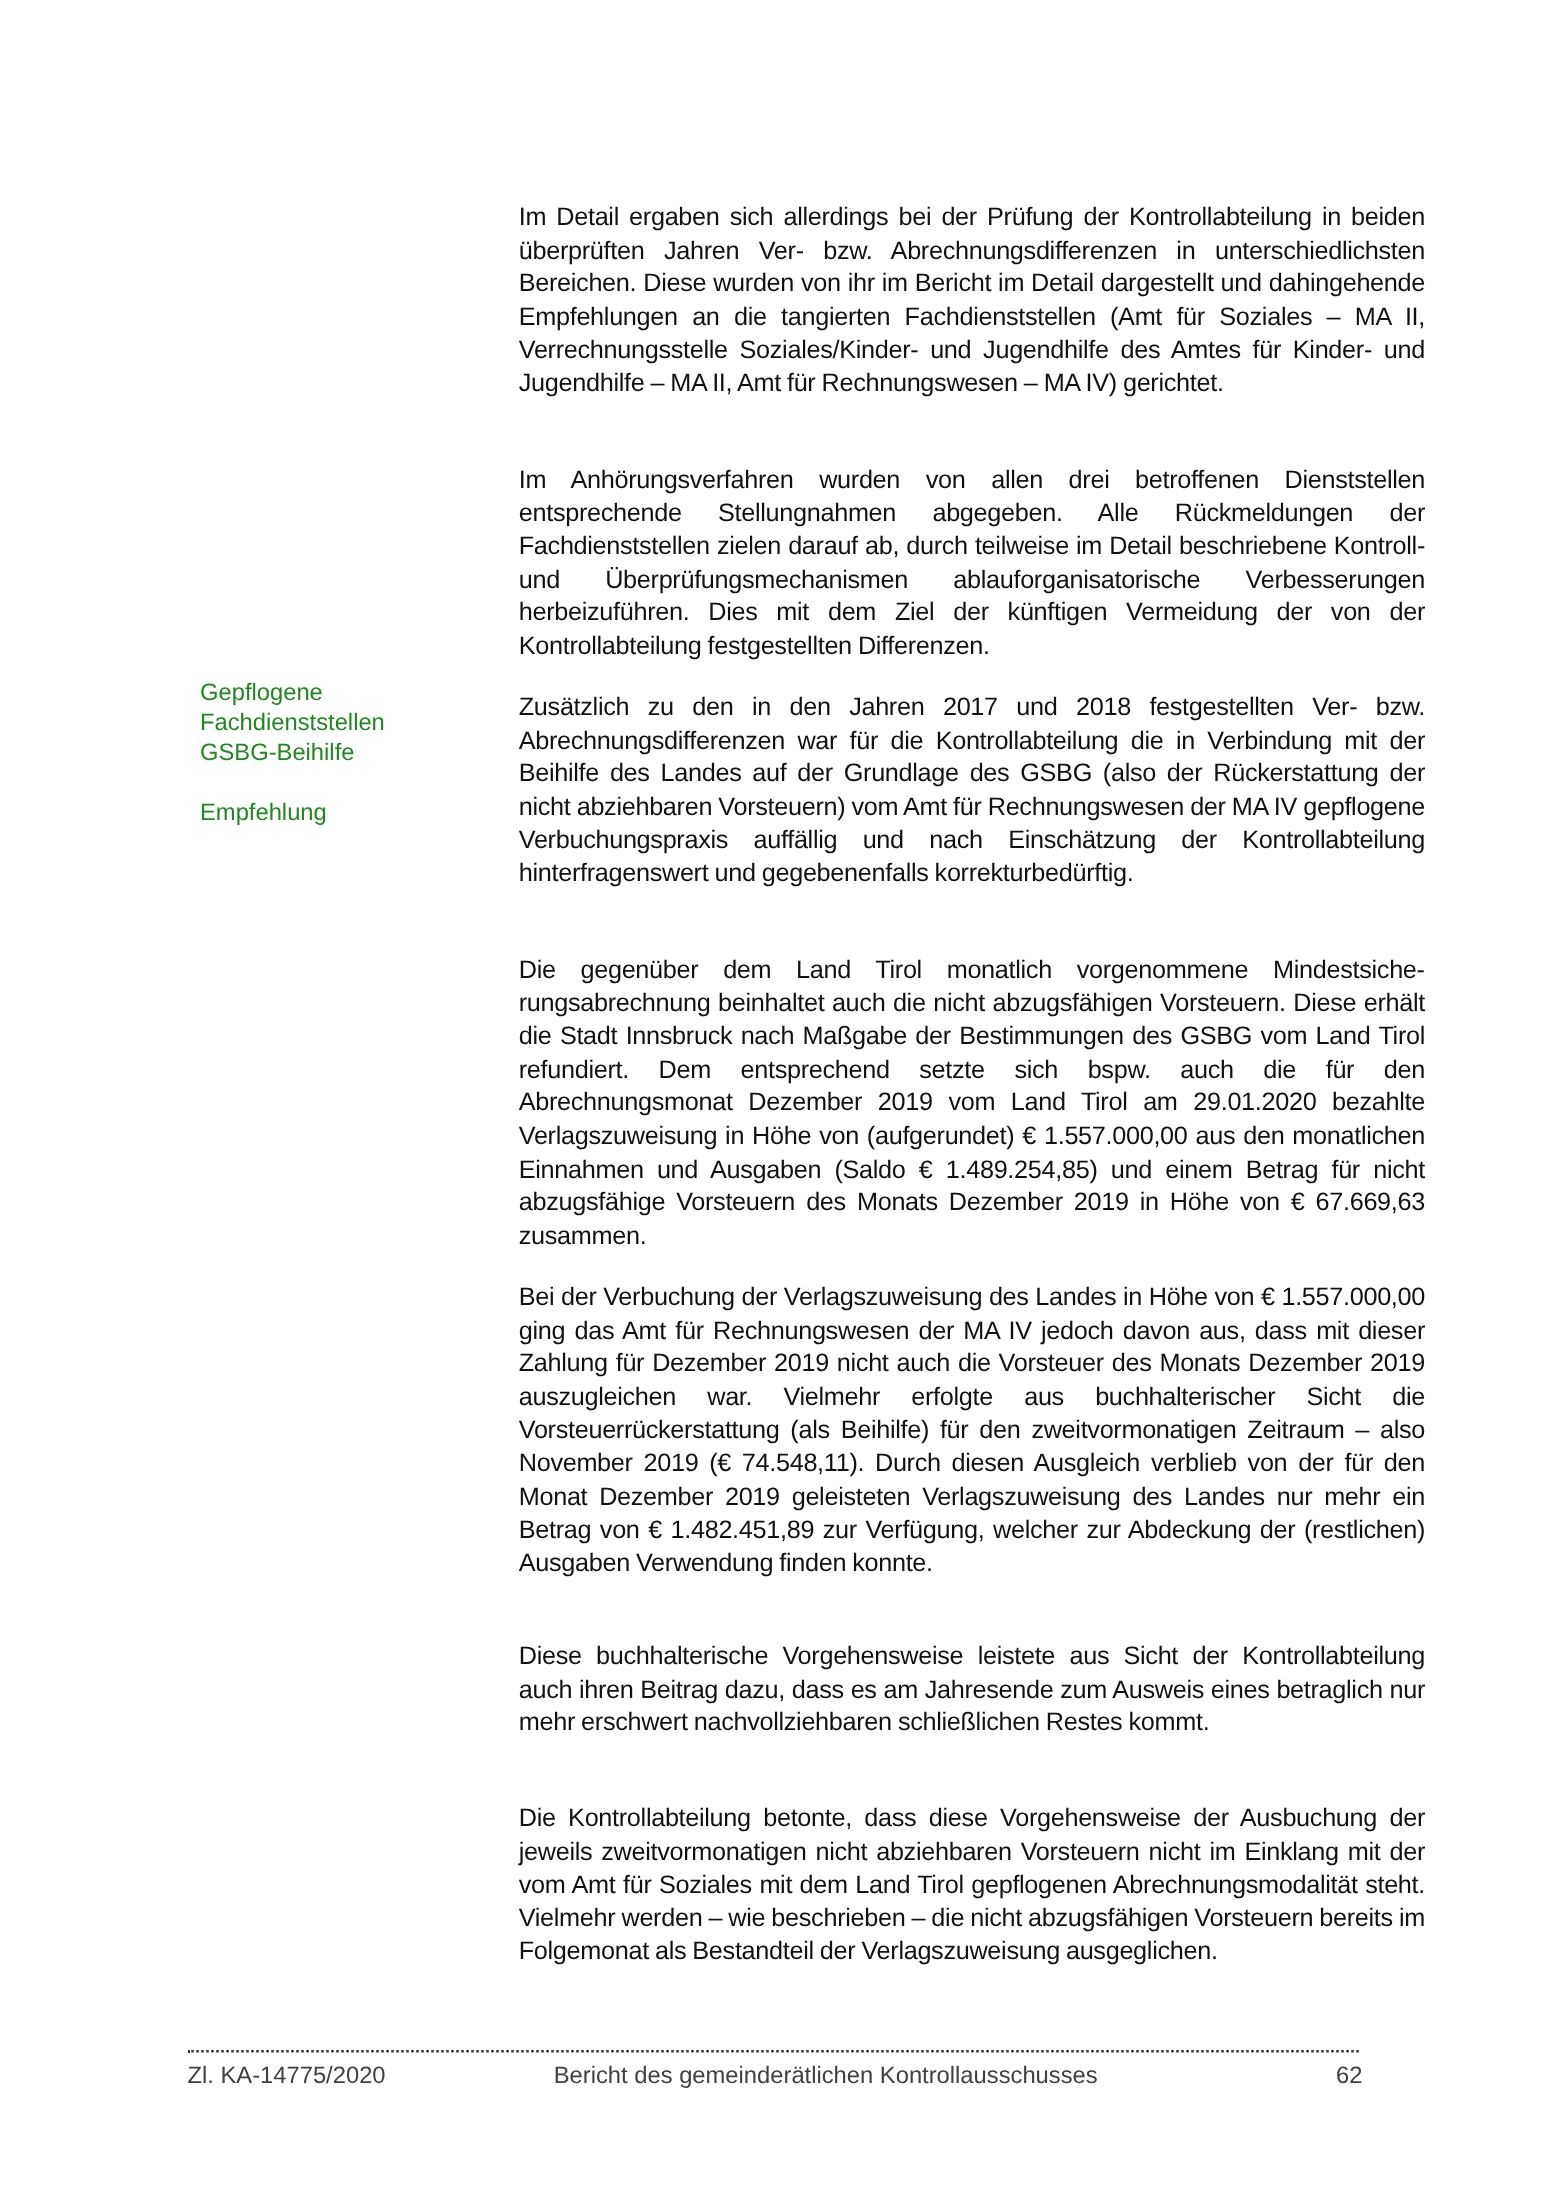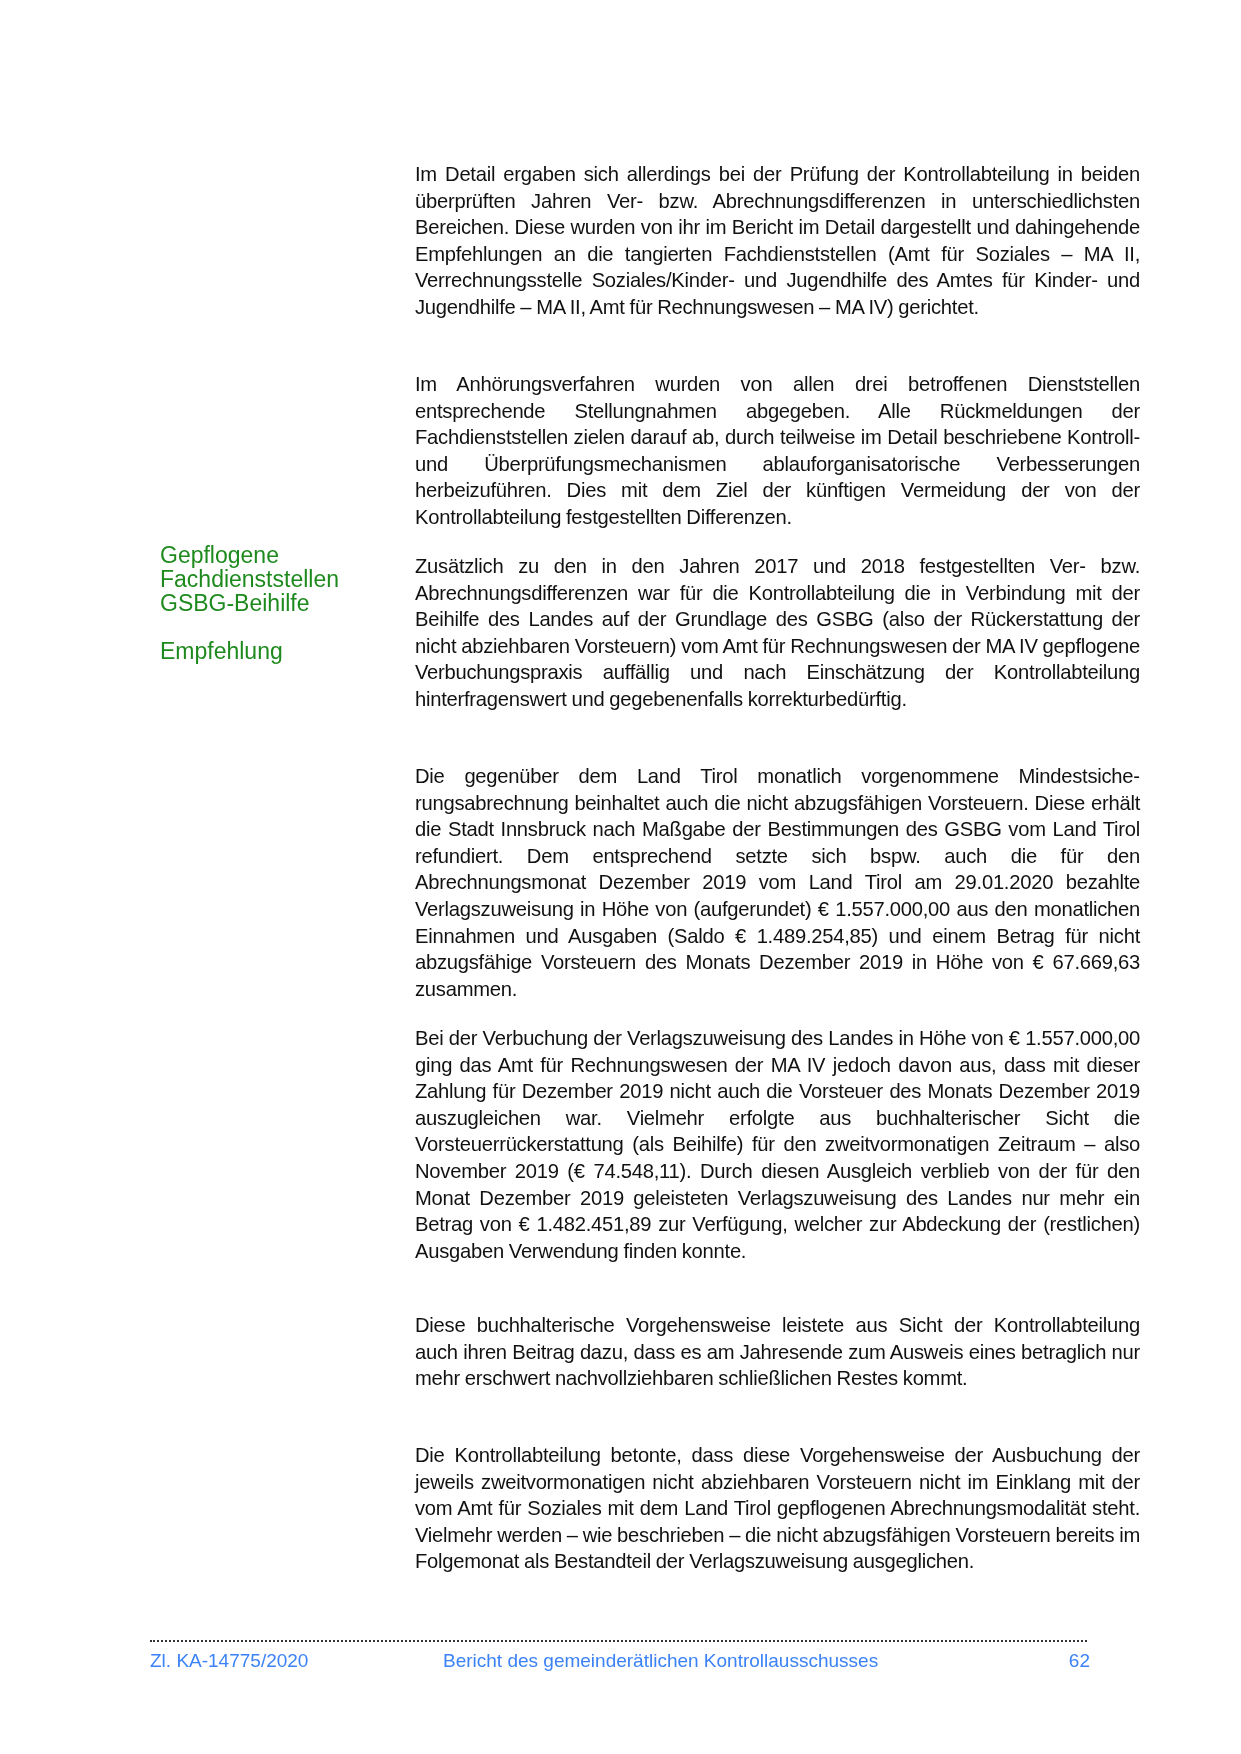--- a/index.html
+++ b/index.html
@@ -19,21 +19,21 @@
       position: absolute;
       left: 0; top: 0;
       width: 1241px;
       height: 1754px;
     }
     .margin-notes {
       position: absolute;
       left: 160px;
       top: 543px;
       width: 220px;
-      font-size: 23px;
+      font-size: 19px;
       line-height: 24px;
       color: #1e8a1e;
     }
     .margin-notes .note { margin: 0; }
     .margin-notes .gap { height: 24px; }
     .para {
       margin: 0 0 26px 0;
       font-size: 20.2px;
       line-height: 26.6px;
       text-align: justify;
@@ -51,21 +51,21 @@
       height: 0;
     }
     .footer {
       position: absolute;
       left: 150px;
       top: 1648px;
       width: 940px;
       height: 26px;
       font-size: 19px;
       line-height: 26px;
-      color: #3b82f6;
+      color: #404040;
     }
     .footer .ref { position: absolute; left: 0; top: 0; }
     .footer .title { position: absolute; left: 293px; top: 0; }
     .footer .pageno { position: absolute; right: 0; top: 0; }
   </style>
 </head>
 <body>
 
 <div class="page">
 

